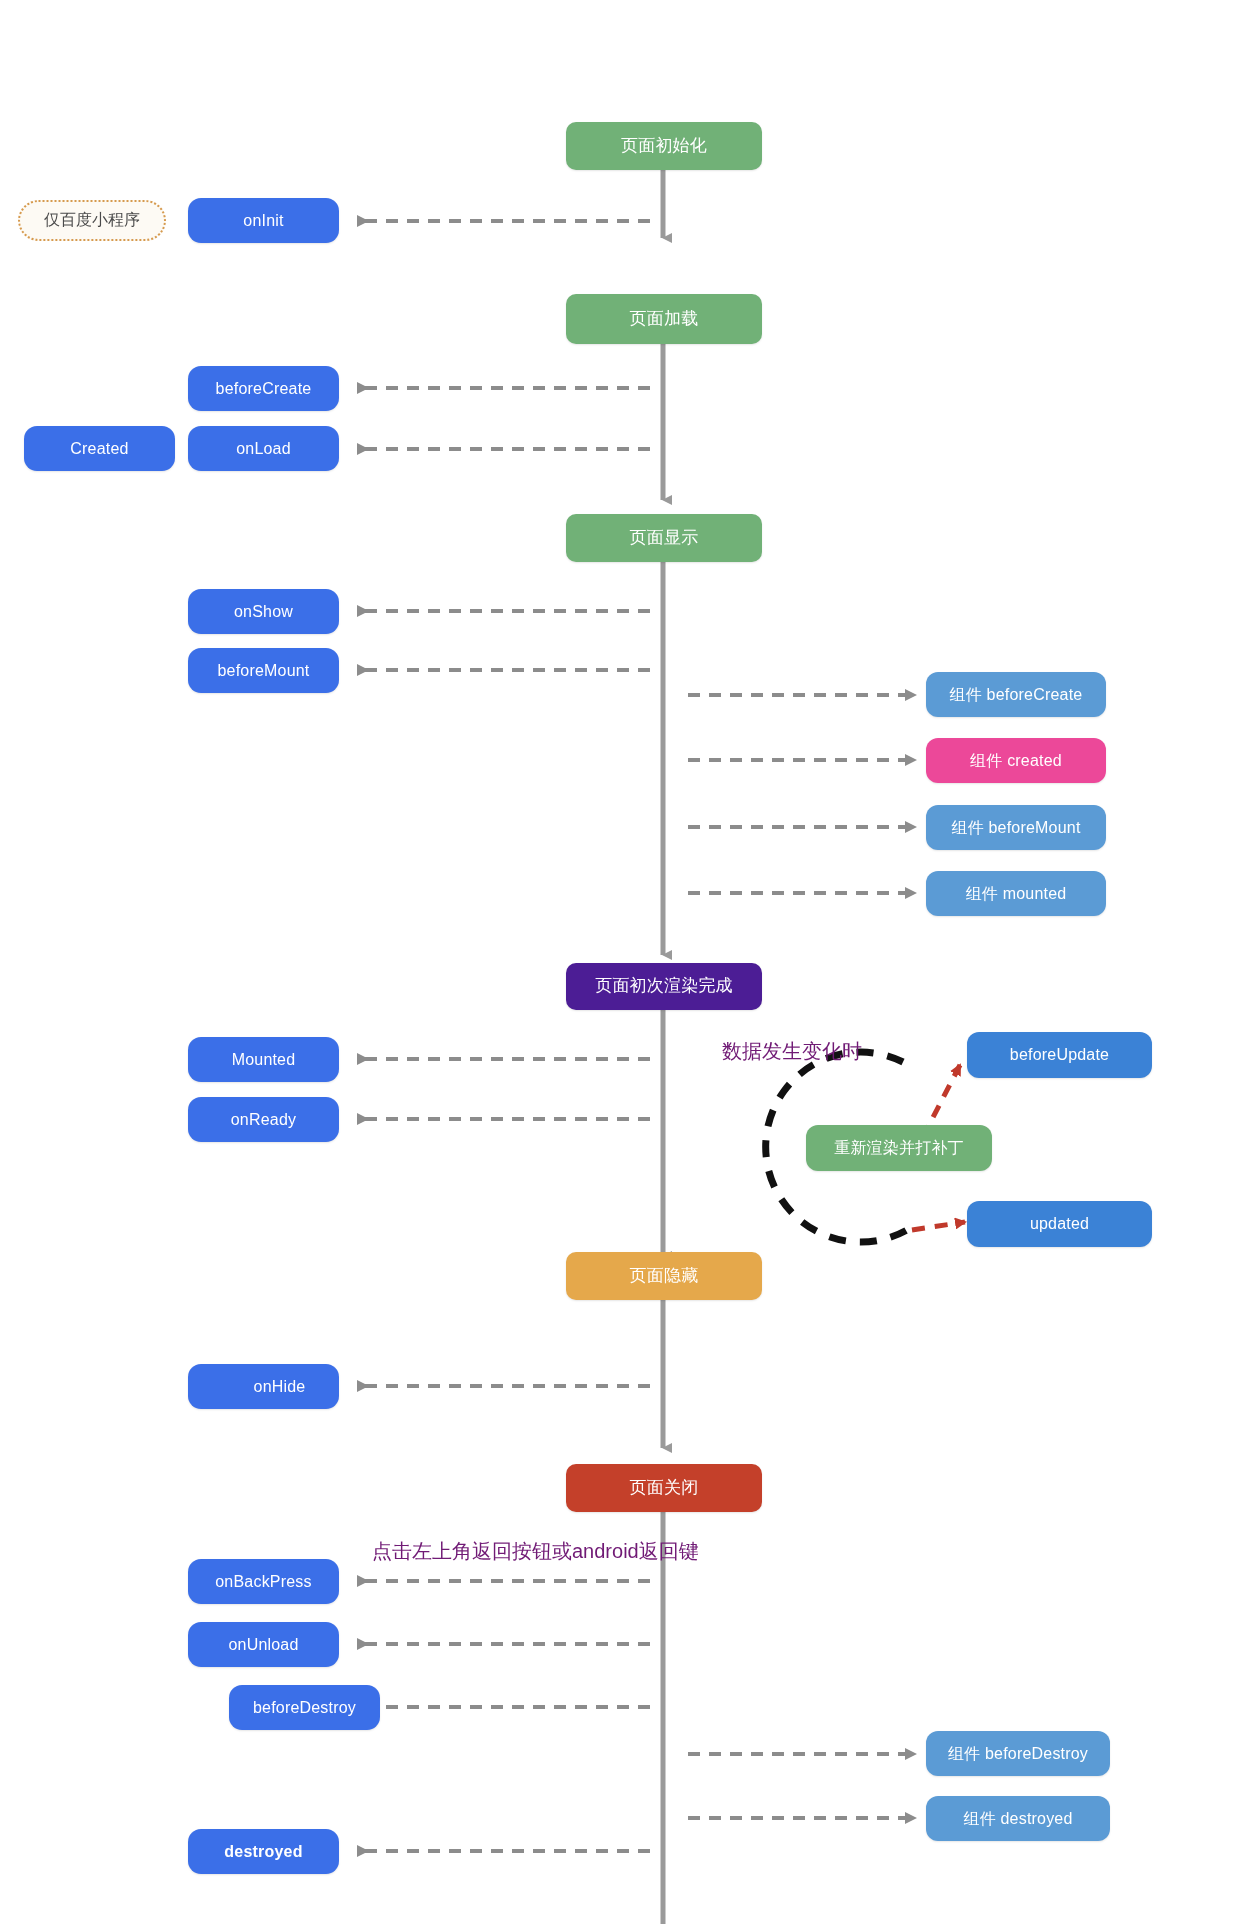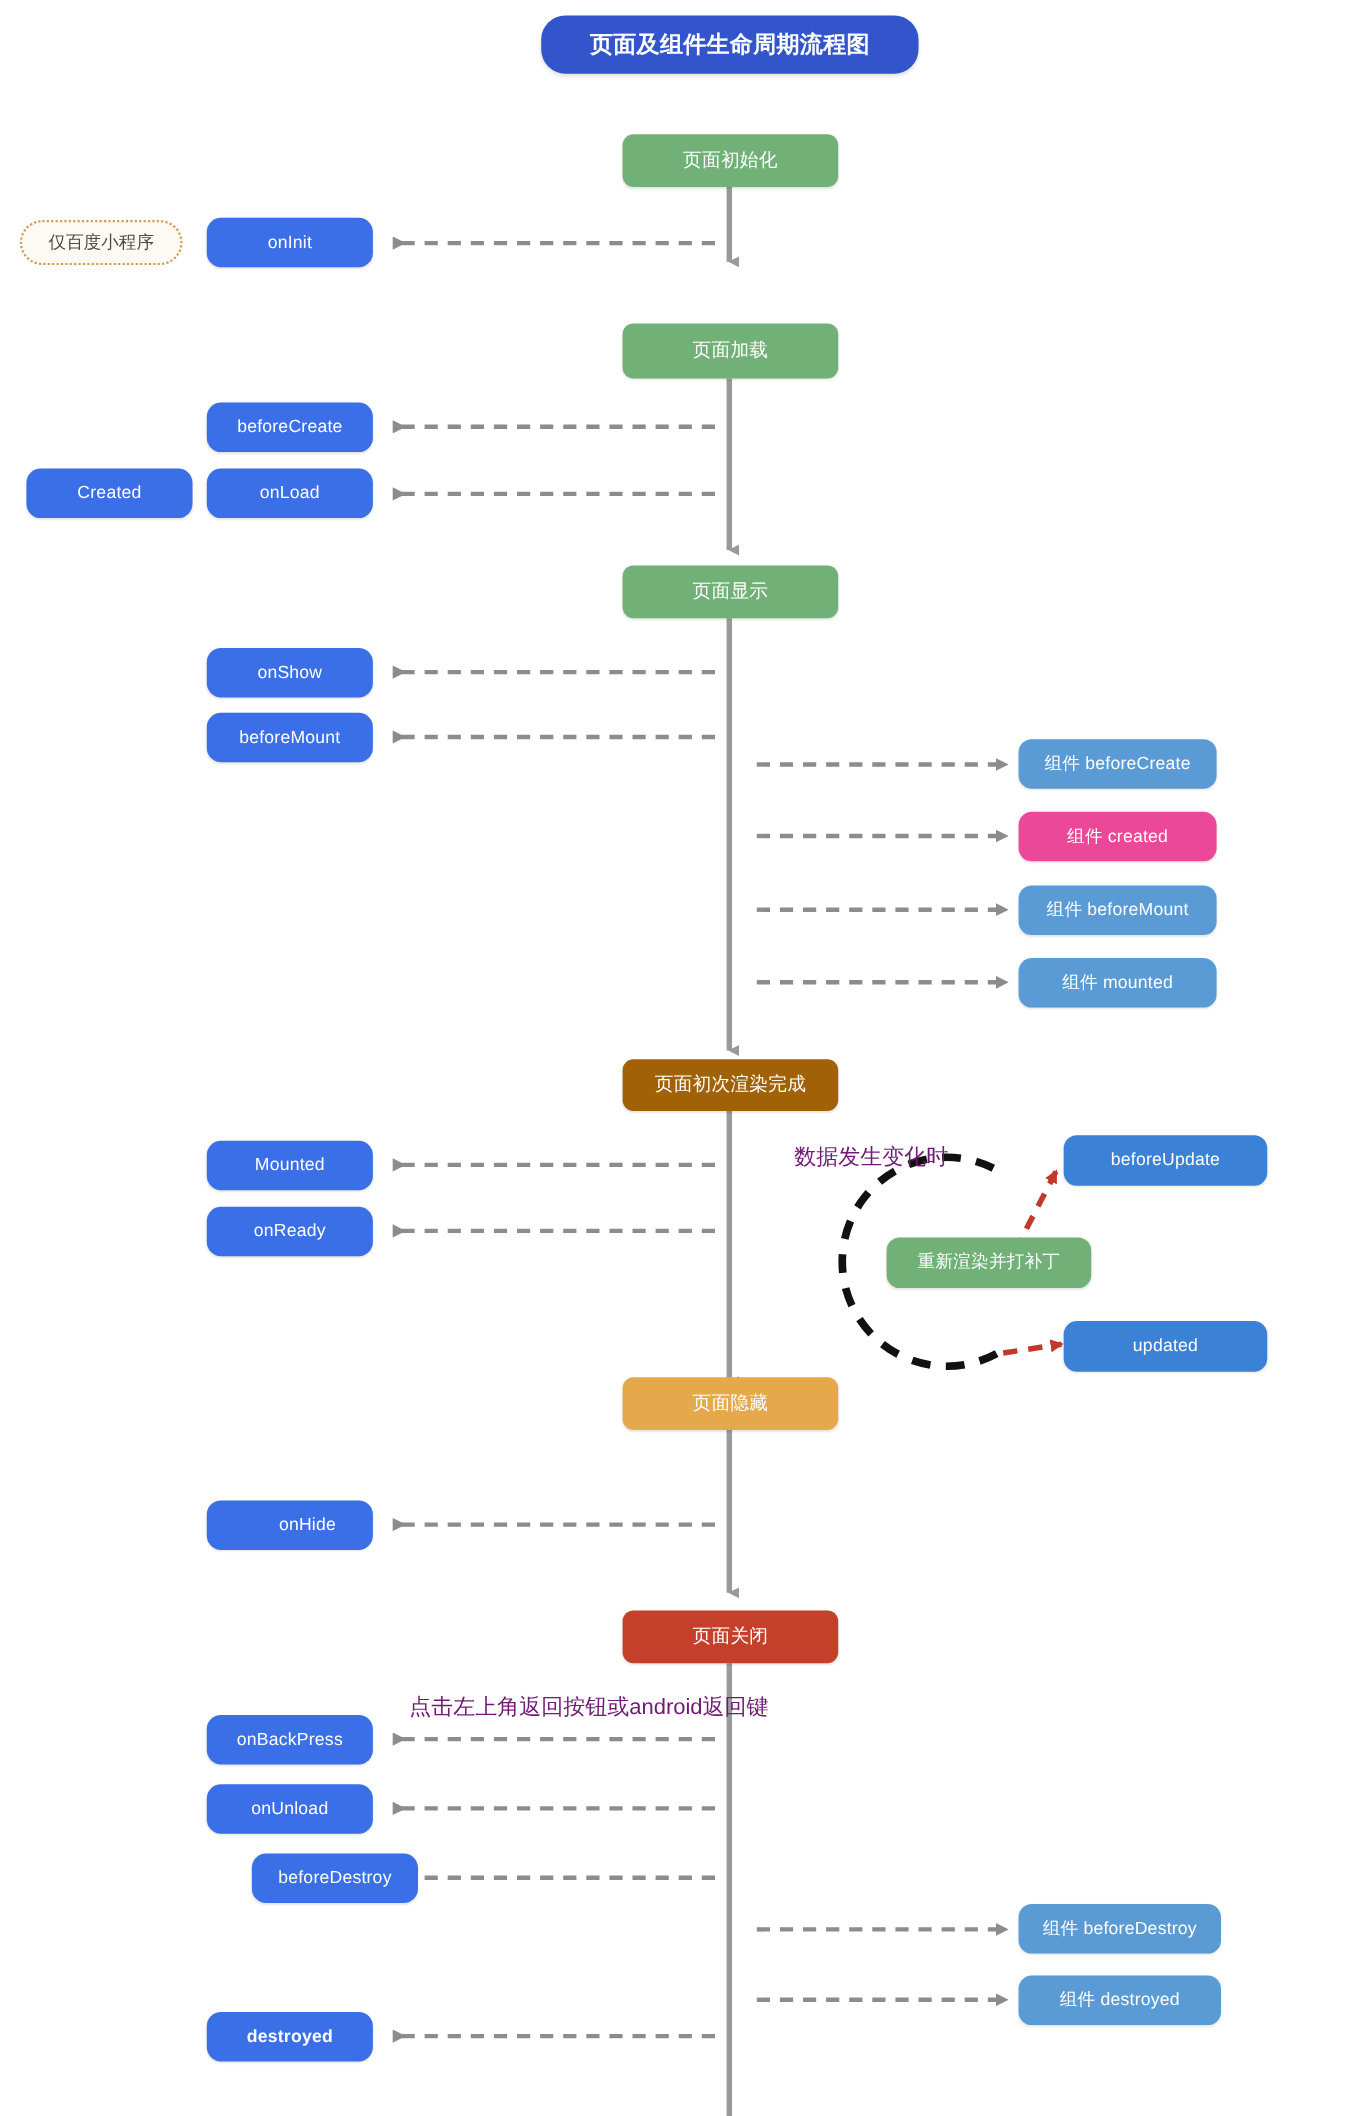--- a/index.html
+++ b/index.html
@@ -133,37 +133,34 @@
     </g>
 
     <path d="M 903,1062 A 95,95 0 1 0 915,1225" stroke="#111111" stroke-width="7" fill="none" stroke-dasharray="17 14" stroke-linecap="butt"></path>
 
     <g stroke="#c0392b" stroke-width="5" stroke-dasharray="13 10" fill="none">
       <line x1="912" y1="1158" x2="960" y2="1065" marker-end="url(#ar-red)"></line>
       <line x1="912" y1="1230" x2="965" y2="1222" marker-end="url(#ar-red)"></line>
     </g>
   </svg>
 
-  <div class="node title-node" style="left:492px; top:14px; width:343px; height:53px; background:#3355cc;">
-    <span>页面及组件生命周期流程图</span>
-  </div>
 
   <div class="node stage-node" style="left:566px; top:122px; width:196px; height:48px; background:#71b177;">
     <span>页面初始化</span>
   </div>
 
   <div class="node stage-node" style="left:566px; top:294px; width:196px; height:50px; background:#71b177;">
     <span>页面加载</span>
   </div>
 
   <div class="node stage-node" style="left:566px; top:514px; width:196px; height:48px; background:#71b177;">
     <span>页面显示</span>
   </div>
 
-  <div class="node stage-node" style="left:566px; top:963px; width:196px; height:47px; background:#a16207;">
+  <div class="node stage-node" style="left:566px; top:963px; width:196px; height:47px; background:#4c1d95;">
     <span>页面初次渲染完成</span>
   </div>
 
   <div class="node stage-node" style="left:566px; top:1252px; width:196px; height:48px; background:#e5a84b;">
     <span>页面隐藏</span>
   </div>
 
   <div class="node stage-node" style="left:566px; top:1464px; width:196px; height:48px; background:#c4402a;">
     <span>页面关闭</span>
   </div>

